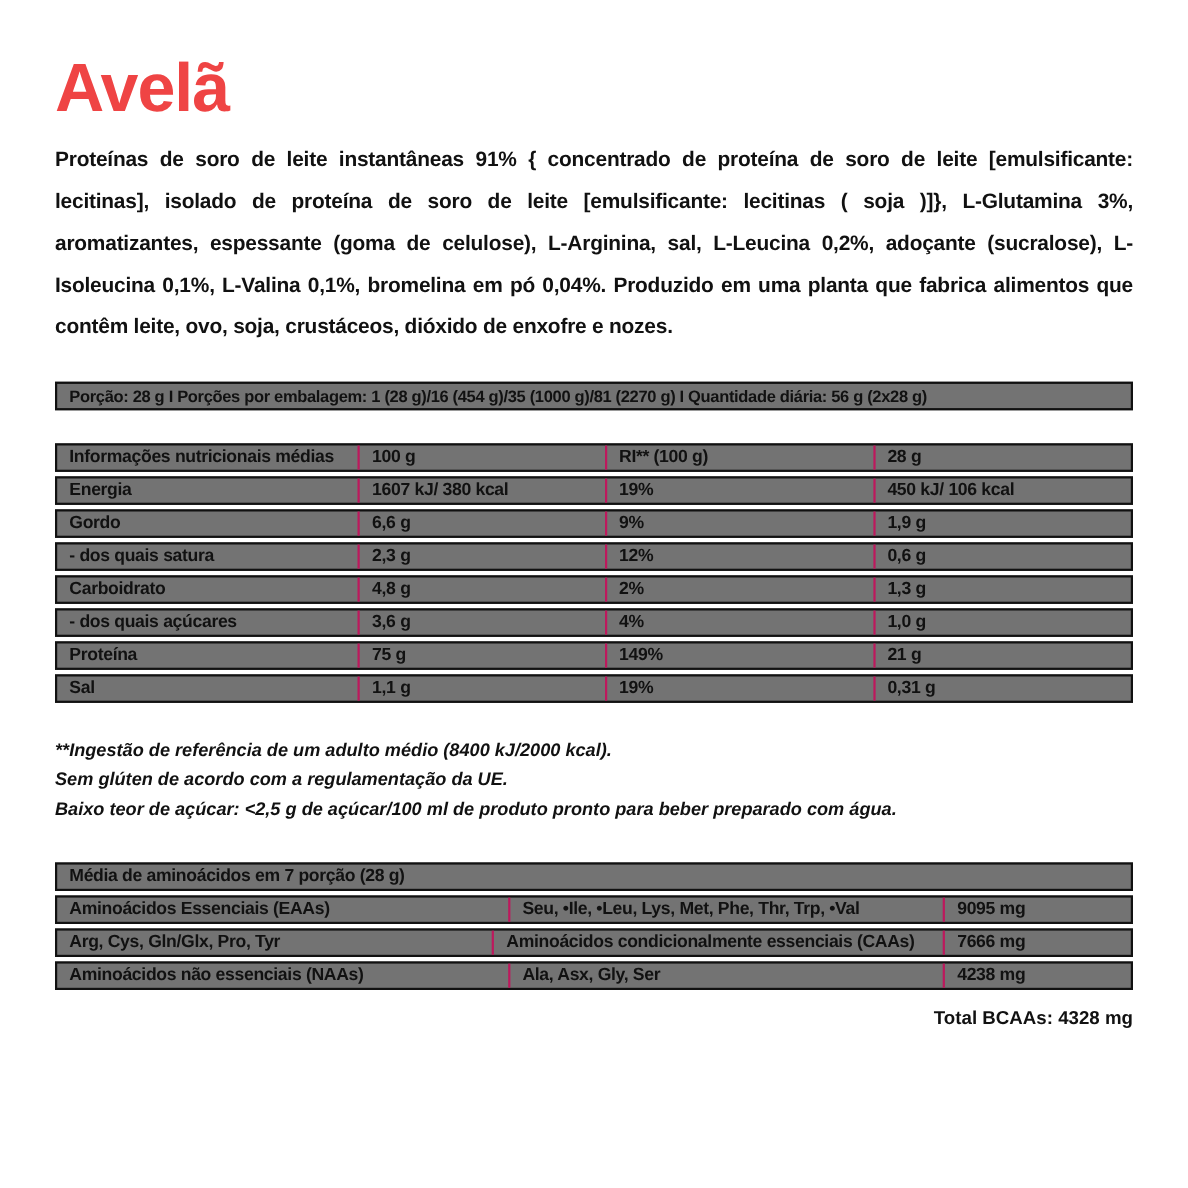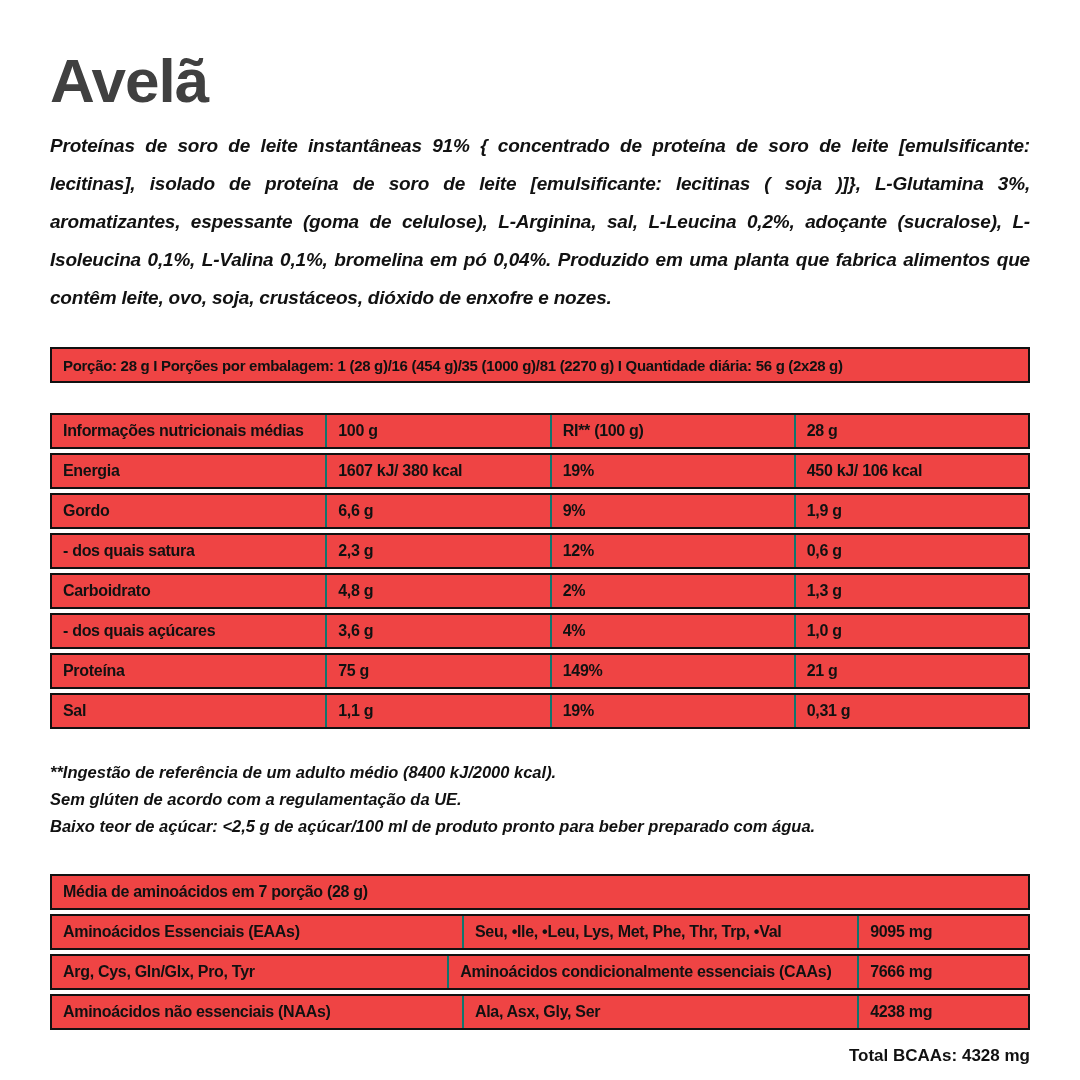--- a/index.html
+++ b/index.html
@@ -6,39 +6,39 @@
   .page{
     width:1080px;height:1080px;box-sizing:border-box;
     padding:48px 50px 0 50px;
     background:#ffffff;color:#111;
     font-family:"Liberation Sans", sans-serif;
     font-weight:bold;
     overflow:hidden;
   }
   .title{
     font-size:62px;line-height:1.05;margin:0 0 14px 0;
-    letter-spacing:-1px;font-weight:bold;color:#404040;
+    letter-spacing:-1px;font-weight:bold;color:#ef4444;
   }
   .ingredients{
     margin:0;font-size:19px;line-height:38px;
-    text-align:justify;letter-spacing:-0.2px;color:#111;font-style:italic;
+    text-align:justify;letter-spacing:-0.2px;color:#111;
   }
   .tbl{margin-top:30px;}
   .trow{
     display:flex;align-items:center;
     border:2px solid #111;box-sizing:border-box;
-    height:36px;margin-bottom:4px;background:#ef4444;
+    height:26px;margin-bottom:4px;background:#737373;
   }
   .trow:last-child{margin-bottom:0;}
   .cell{
     box-sizing:border-box;height:100%;display:flex;align-items:center;
     padding:0 8px 0 11px;font-size:16px;letter-spacing:-0.3px;
     white-space:nowrap;overflow:hidden;color:#111;
   }
-  .cell + .cell{border-left:2px solid #0f766e;}
+  .cell + .cell{border-left:2px solid #be185d;}
   .serving .cell{width:100%;font-size:15px;}
   .main .c1{width:28%;}
   .main .c2{width:23%;}
   .main .c3{width:25%;}
   .main .c4{width:24%;}
   .amino{margin-top:34px;}
   .amino .head{width:100%;}
   .amino .a1{width:42%;}
   .amino .a2{width:40.5%;text-align:center;}
   .amino .a3{width:17.5%;}

